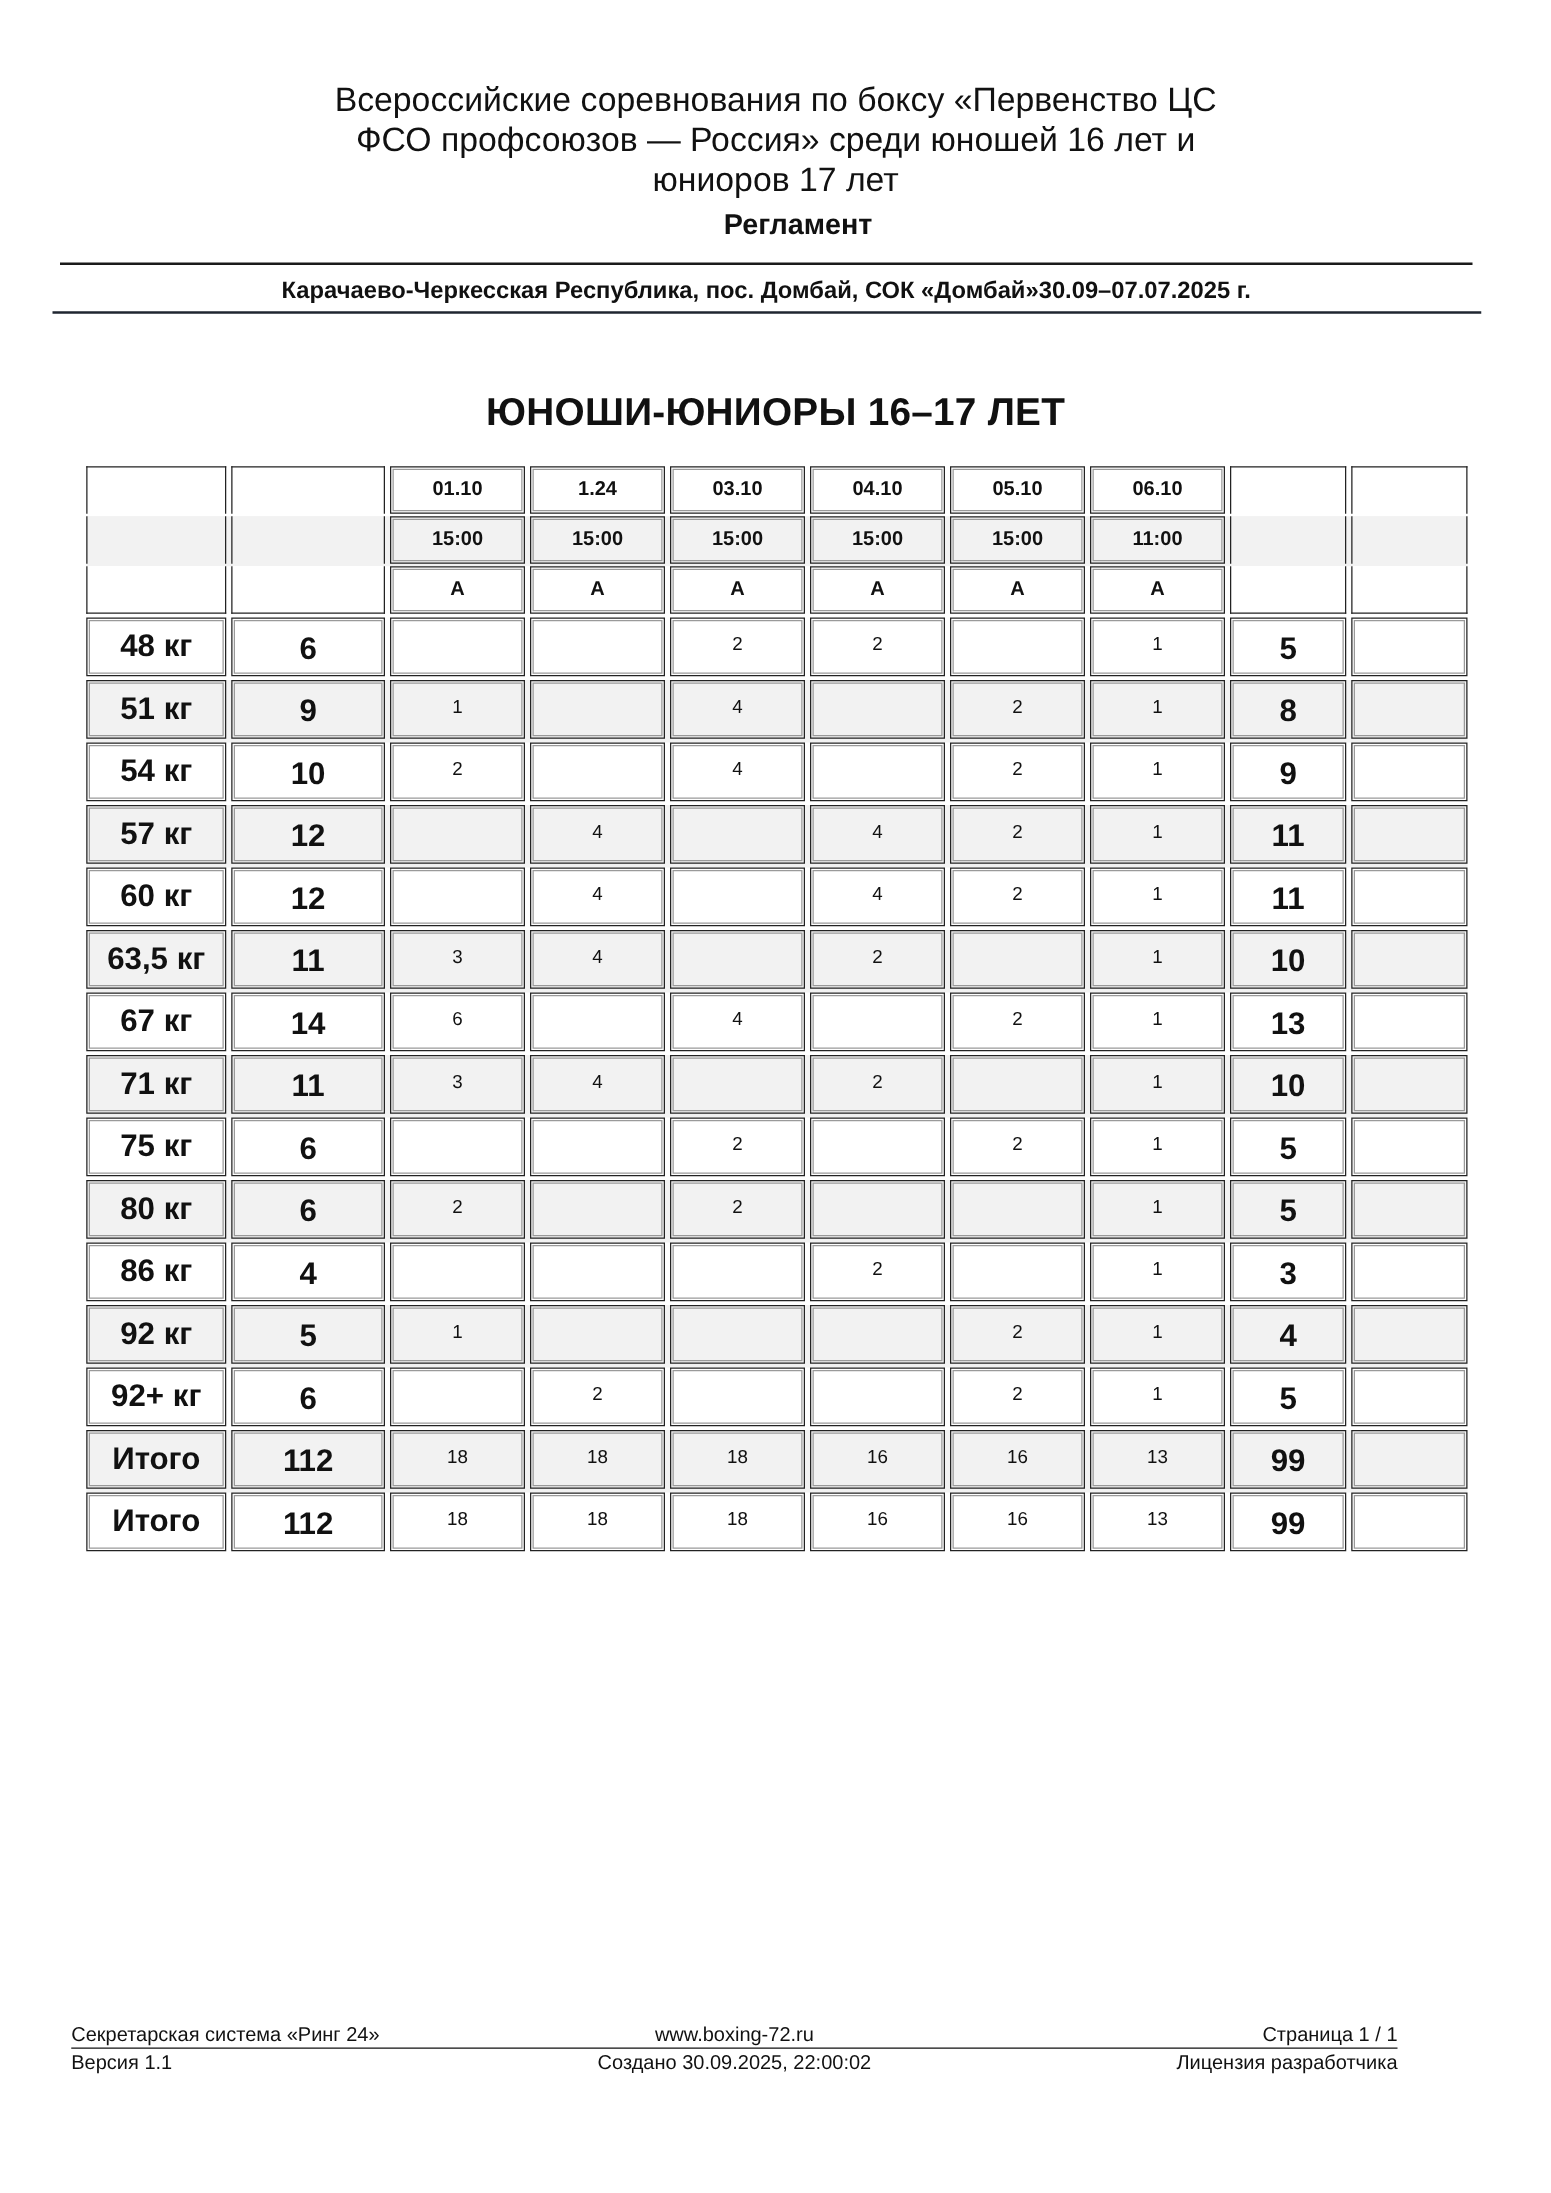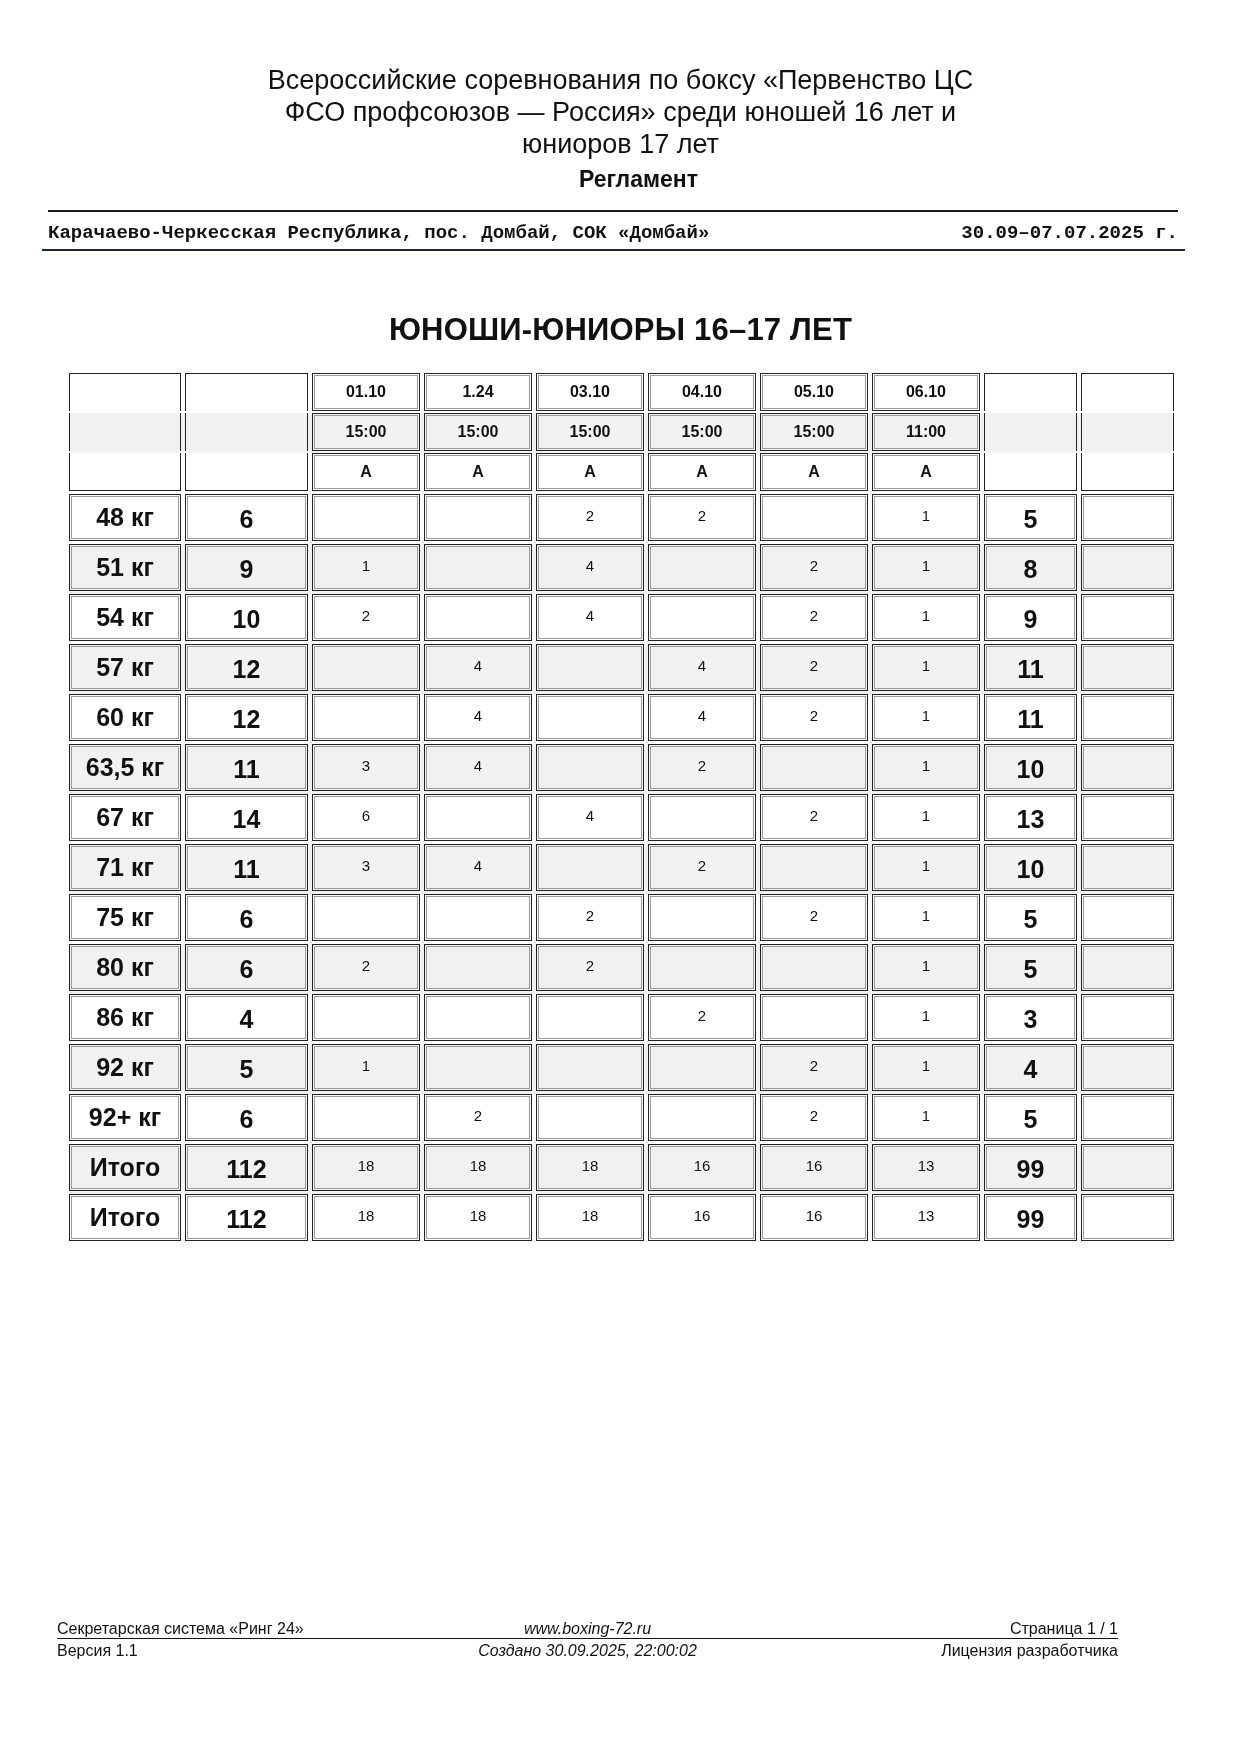--- a/index.html
+++ b/index.html
@@ -6,21 +6,21 @@
   body { width: 1241px; height: 1754px; position: relative; overflow: hidden;
          font-family: "Liberation Sans", sans-serif; color: #111; }
   .event-title { position: absolute; left: 0; width: 1241px; top: 64px; text-align: center;
                  font-size: 27px; line-height: 32px; }
   .event-title .ln { display: block; }
   .doc-type { position: absolute; left: 0; width: 1241px; top: 166px; text-align: center;
               font-size: 23px; font-weight: bold; margin-left: 18px; }
   .rule-top { position: absolute; left: 48px; width: 1130px; top: 210px; height: 0;
               border-top: 2px solid #1a1a1a; }
   .venue-bar { position: absolute; left: 48px; width: 1130px; top: 222px; font-size: 19px;
-               font-weight: bold; display: flex; justify-content: space-between; font-family: Liberation Mono, monospace; }
+               font-weight: bold; display: flex; justify-content: center; }
   .rule-bot { position: absolute; left: 42px; width: 1143px; top: 249px; height: 0;
               border-top: 2px solid #1f2630; }
   .section-title { position: absolute; left: 0; width: 1241px; top: 312px; text-align: center;
                    font-size: 31px; font-weight: bold; letter-spacing: 0.2px; }
 
   .grid { position: absolute; left: 69px; top: 373px; }
   .row { display: flex; position: relative; }
   .row.hdr { height: 40px; }
   .row.body { height: 50px; }
   .row.shade::before { content: ""; position: absolute; left: 0; top: 0; right: 0; height: 100%;
@@ -41,21 +41,21 @@
   .body .c-n, .body .c-t { font-size: 25px; font-weight: bold; padding-top: 4px; }
   .body .c-d { font-size: 15px; align-items: flex-start; padding-top: 12px; }
   
   .row.hdr .side-top { border-bottom: none; outline: none; }
   .row.hdr .side-mid { border-top: none; border-bottom: none; outline: none; background: #f2f2f2; }
   .row.hdr .side-bot { border-top: none; outline: none; }
 
   .footer { position: absolute; left: 57px; width: 1061px; font-size: 16px; display: flex;
             justify-content: space-between; }
   .footer .col { flex: 1; }
-  .footer .mid { text-align: center; font-style: italic; }
+  .footer .mid { text-align: center; }
   .footer .right { text-align: right; }
   .footer-1 { top: 1620px; }
   .footer-rule { position: absolute; left: 57px; width: 1061px; top: 1638px; border-top: 1.5px solid #111; }
   .footer-2 { top: 1642px; }
 </style>
 </head>
 <body>
 
 <div class="event-title">
   <span class="ln">Всероссийские соревнования по боксу «Первенство ЦС</span>

